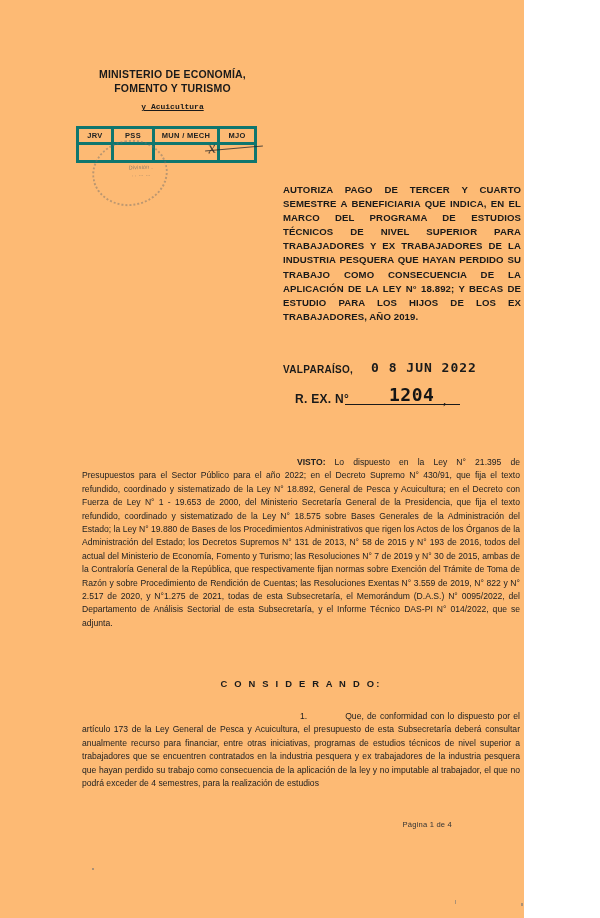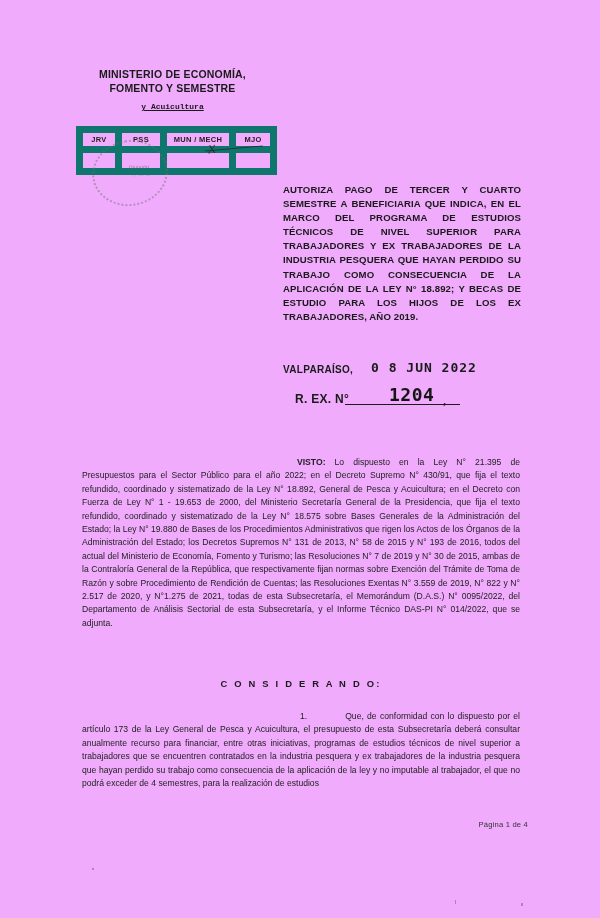--- a/index.html
+++ b/index.html
@@ -7,23 +7,23 @@
     margin: 0;
     padding: 0;
     background: #ffffff;
   }
   body {
     font-family: "Liberation Sans", sans-serif;
     color: #1a1a1a;
   }
   #page {
     position: relative;
-    width: 600px;
+    width: 524px;
     height: 918px;
-    background: #f0abfc;
+    background: #fdba74;
     overflow: hidden;
   }
 
   
   .letterhead {
     position: absolute;
     left: 70px;
     top: 68px;
     width: 205px;
     text-align: center;
@@ -56,21 +56,21 @@
   
   .visa-table {
     position: absolute;
     left: 76px;
     top: 126px;
     width: 168px;
     border-collapse: collapse;
     table-layout: fixed;
   }
   .visa-table td {
-    border: 7px solid #0f766e;
+    border: 3px solid #0f766e;
     height: 13px;
     font-size: 7.5px;
     font-weight: bold;
     text-align: center;
     vertical-align: middle;
     padding: 0;
     letter-spacing: 0.3px;
     color: #222;
   }
   .visa-table tr.visa-blank td { height: 15px; }
@@ -245,21 +245,21 @@
 
   .speck { position: absolute; background: #777; opacity: .6; }
 </style>
 </head>
 <body>
 
 <div id="page">
 
   <div class="letterhead">
     <div class="lh-line1">MINISTERIO DE ECONOMÍA,</div>
-    <div class="lh-line2">FOMENTO Y SEMESTRE</div>
+    <div class="lh-line2">FOMENTO Y TURISMO</div>
     <div><span class="lh-line4">y Acuicultura</span></div>
   </div>
 
   <table class="visa-table">
     <tbody>
         <tr>
       <td style="width:32px">JRV</td>
       <td style="width:38px">PSS</td>
       <td style="width:62px">MUN / MECH</td>
       <td style="width:34px">MJO</td>

